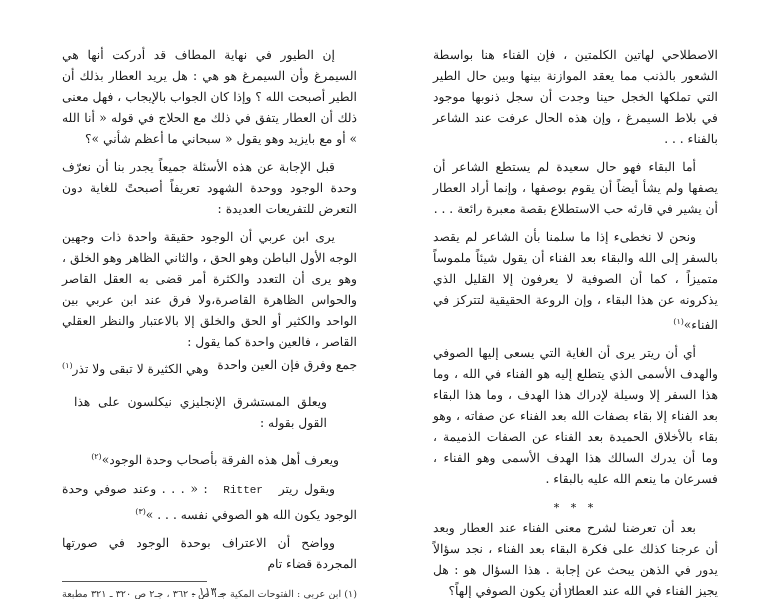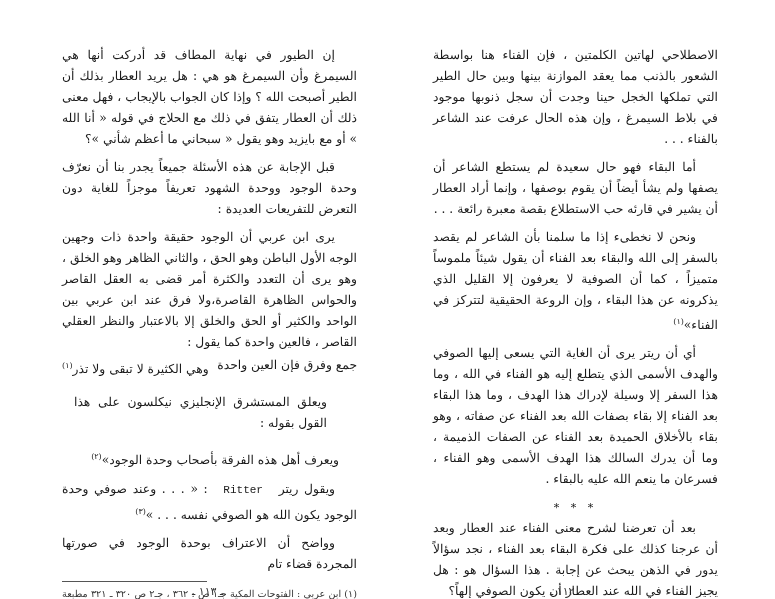--- a/index.html
+++ b/index.html
@@ -39,21 +39,21 @@
     .page-left .page-num { left: 192px; }
     .page-right .page-num { left: 150px; }
     sup { font-size: 8px; }
   </style>
 </head>
 <body>
 
 <div class="page page-left">
   <div class="body-text">
     <p>إن الطيور في نهاية المطاف قد أدركت أنها هي السيمرغ وأن السيمرغ هو هي : هل يريد العطار بذلك أن الطير أصبحت الله ؟ وإذا كان الجواب بالإيجاب ، فهل معنى ذلك أن العطار يتفق في ذلك مع الحلاج في قوله « أنا الله » أو مع بايزيد وهو يقول « سبحاني ما أعظم شأني »؟</p>
-    <p>قبل الإجابة عن هذه الأسئلة جميعاً يجدر بنا أن نعرّف وحدة الوجود ووحدة الشهود تعريفاً موجزاً للغاية دون التعرض للتفريعات العديدة :</p>
+    <p>قبل الإجابة عن هذه الأسئلة جميعاً يجدر بنا أن نعرّف وحدة الوجود ووحدة الشهود تعريفاً أصبحتً للغاية دون التعرض للتفريعات العديدة :</p>
     <p style="margin-bottom:2px">يرى ابن عربي أن الوجود حقيقة واحدة ذات وجهين الوجه الأول الباطن وهو الحق ، والثاني الظاهر وهو الخلق ، وهو يرى أن التعدد والكثرة أمر قضى به العقل القاصر والحواس الظاهرة القاصرة،ولا فرق عند ابن عربي بين الواحد والكثير أو الحق والخلق إلا بالاعتبار والنظر العقلي القاصر ، فالعين واحدة كما يقول :</p>
     <div class="verse">
       <span>جمع وفرق فإن العين واحدة</span>
       <span><span>وهي الكثيرة لا تبقى ولا تذر</span><sup>(١)</sup></span>
     </div>
     <p class="quote" style="margin:12px">ويعلق المستشرق الإنجليزي نيكلسون على هذا القول بقوله :</p>
     <p class="quote" style="margin-bottom:8px"><span>ويعرف أهل هذه الفرقة بأصحاب وحدة الوجود»</span><sup>(٢)</sup></p>
     <p>
       <span>ويقول ريتر</span>
       <span style="font-family:Liberation Mono, monospace;font-size:11px;padding:0 10px">Ritter</span>

